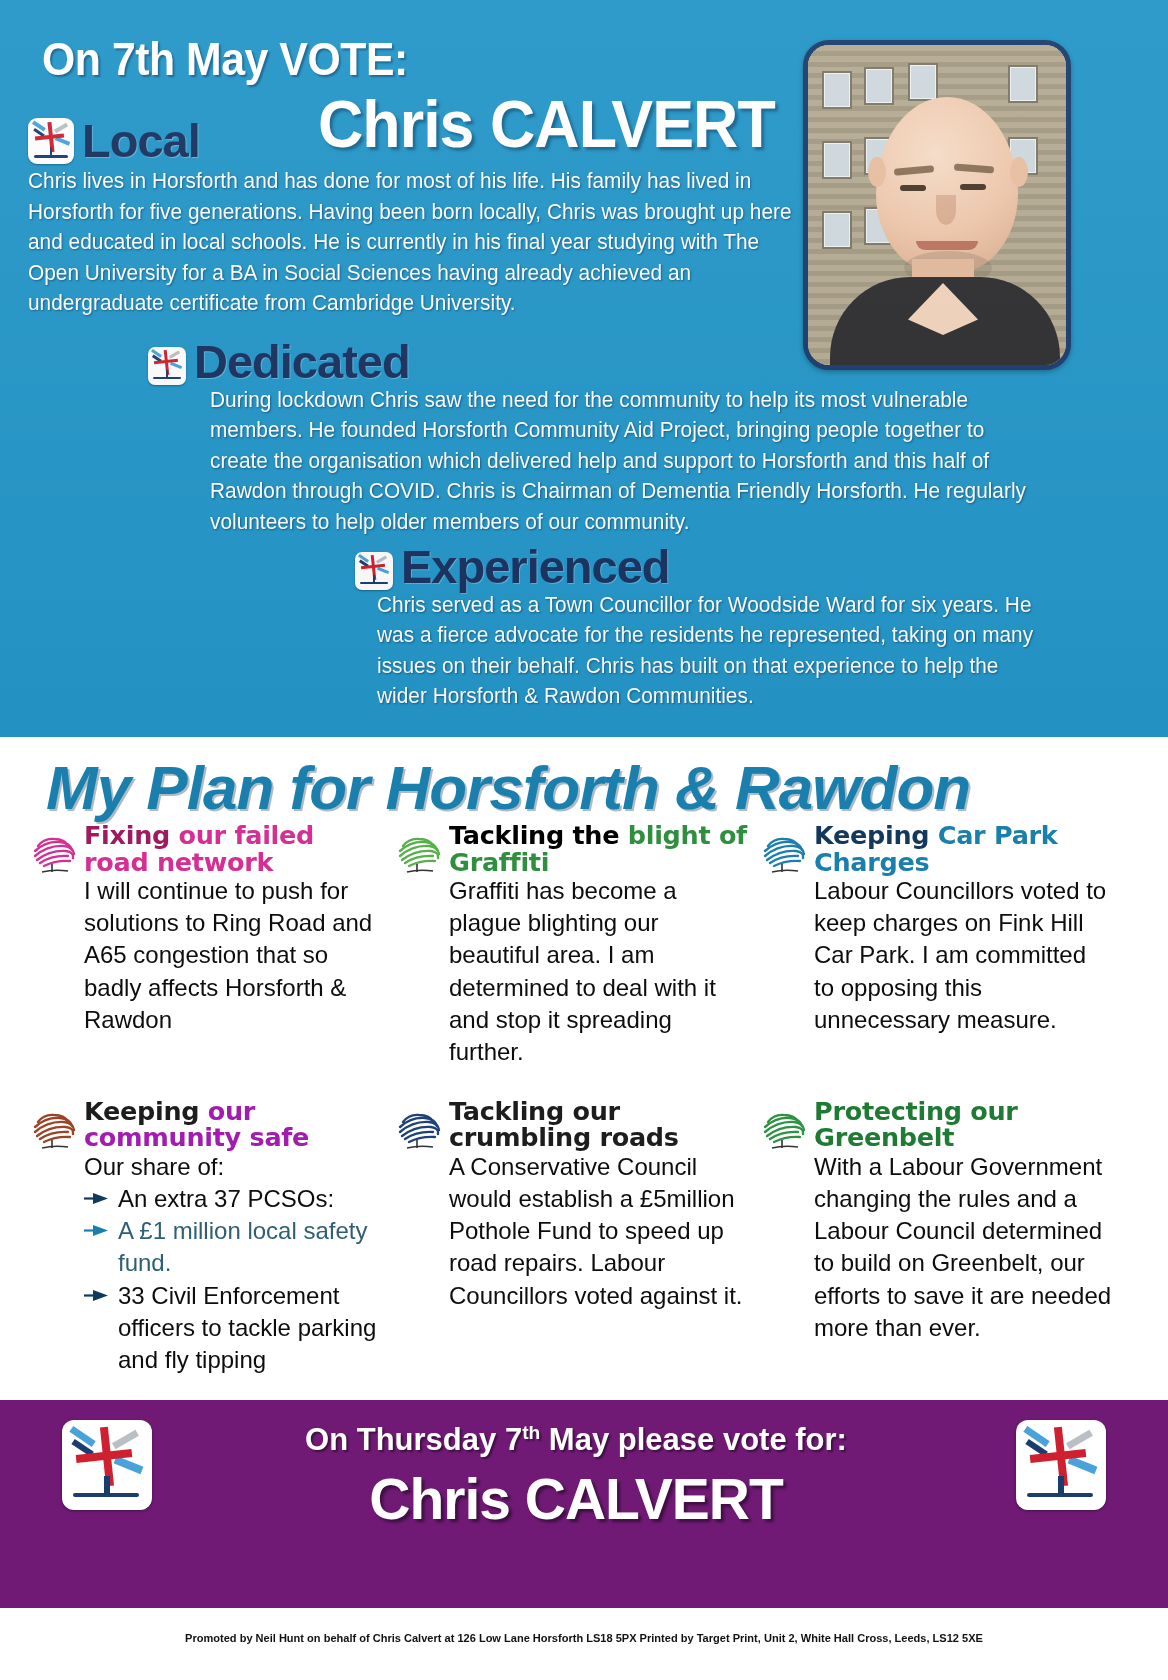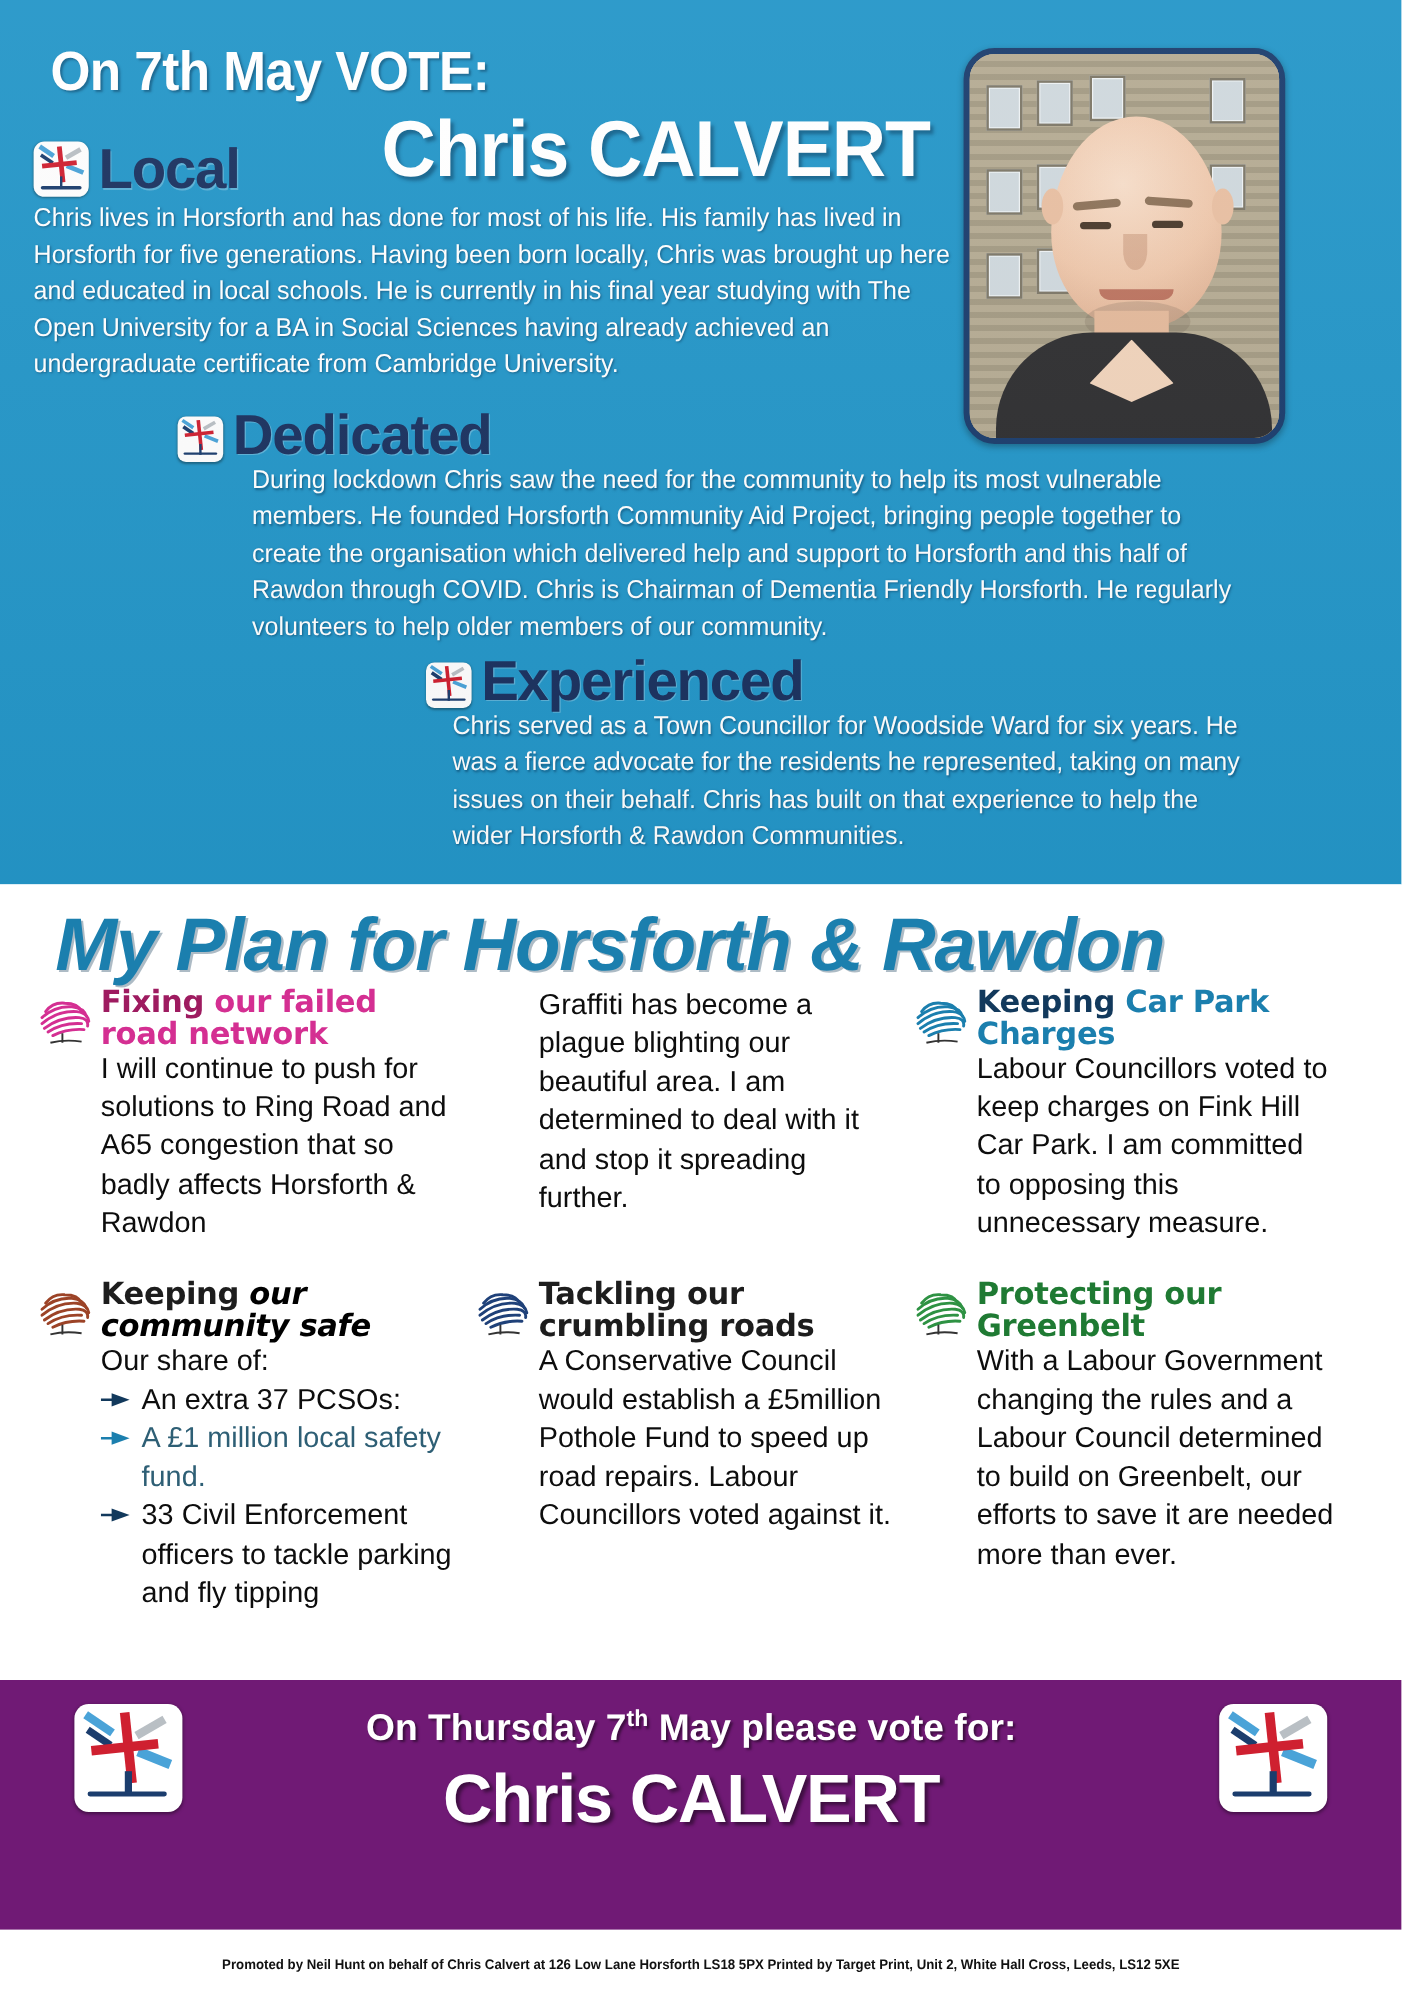--- a/index.html
+++ b/index.html
@@ -117,21 +117,21 @@
     font-size:62px;font-style:italic;font-weight:bold;color:#1b7fae;
     letter-spacing:-1px;
     text-shadow:2px 2px 0 rgba(20,60,90,.35);
   }
 
   .grid{position:absolute;left:30px;top:85px;width:1110px;}
   .row{display:flex;}
   .cell{width:352px;margin-right:13px;position:relative;padding-bottom:6px;}
   .cell:last-child{margin-right:0;}
 
-  .cell-head{display:flex;align-items:center;}
+  .cell-head{display:flex;align-items:flex-end;}
   .tree-ico{width:50px;height:42px;flex:0 0 auto;margin-top:4px;position:relative;}
   .tree-ico svg{display:block;}
 
   .c-title{font-size:25.5px;font-weight:bold;line-height:1.04;
     letter-spacing:-.3px;margin-left:4px;
     font-family:"DejaVu Sans","Liberation Sans",sans-serif;}
   .c-title .t2{font-weight:bold;}
   .c-body{margin-left:54px;font-size:24px;line-height:1.34;color:#0d0d0d;
     margin-top:0;}
   .c-body .sub{margin:0;}
@@ -268,20 +268,39 @@
               </svg>
           </span>
           <span class="c-title">
             <span class="t1" style="color: rgb(158, 27, 96);">Fixing </span><span class="t2" style="color: rgb(212, 47, 146);">our failed road network</span>
           </span>
         </div>
         <div class="c-body">I will continue to push for solutions to Ring Road and A65 congestion that so badly affects Horsforth &amp; Rawdon</div>
       </div>
 
       <div class="cell">
+        <div class="cell-head">
+          <span class="tree-ico">
+            <svg width="50" height="42" viewBox="0 0 50 42">
+                <g fill="none" stroke="#57b04a" stroke-width="2.4" stroke-linecap="round">
+                  <path d="M8 13 Q14 5 24 6 Q35 6 38 13"></path>
+                  <path d="M5 18 Q16 8 30 9 Q40 10 42 17"></path>
+                  <path d="M5 23 Q18 12 34 13 Q43 14 44 21"></path>
+                  <path d="M7 27 Q20 17 36 18 Q44 19 43 25"></path>
+                  <path d="M10 30 Q22 22 38 23"></path>
+                  <path d="M14 33 Q26 27 40 28"></path>
+                </g>
+                <path d="M22 31 L22 39" stroke="#333" stroke-width="1.6"></path>
+                <path d="M12 39 Q24 36 38 38" stroke="#333" stroke-width="1.6" fill="none"></path>
+              </svg>
+          </span>
+          <span class="c-title">
+            <span class="t1">Tackling the </span><span class="t2" style="color: rgb(47, 143, 62);">blight of Graffiti</span>
+          </span>
+        </div>
         <div class="c-body">Graffiti has become a plague blighting our beautiful area. I am determined to deal with it and stop it spreading further.</div>
       </div>
 
       <div class="cell">
         <div class="cell-head">
           <span class="tree-ico">
             <svg width="50" height="42" viewBox="0 0 50 42">
                 <g fill="none" stroke="#1b7fae" stroke-width="2.4" stroke-linecap="round">
                   <path d="M8 13 Q14 5 24 6 Q35 6 38 13"></path>
                   <path d="M5 18 Q16 8 30 9 Q40 10 42 17"></path>
@@ -314,21 +333,21 @@
                   <path d="M5 23 Q18 12 34 13 Q43 14 44 21"></path>
                   <path d="M7 27 Q20 17 36 18 Q44 19 43 25"></path>
                   <path d="M10 30 Q22 22 38 23"></path>
                   <path d="M14 33 Q26 27 40 28"></path>
                 </g>
                 <path d="M22 31 L22 39" stroke="#333" stroke-width="1.6"></path>
                 <path d="M12 39 Q24 36 38 38" stroke="#333" stroke-width="1.6" fill="none"></path>
               </svg>
           </span>
           <span class="c-title">
-            <span class="t1" style="color: rgb(29, 29, 29);">Keeping </span><span class="t2" style="color: #000000; font-style: italic;">our community safe</span>
+            <span class="t1" style="color: rgb(29, 29, 29);">Keeping </span><span class="t2" style="color: #a21caf;">our community safe</span>
           </span>
         </div>
         <div class="c-body">
           <p class="sub">Our share of:</p>
           <ul class="blist">
             <li>
               <svg class="arrow" viewBox="0 0 25 13">
                   <path d="M0 6.5 L16 6.5" stroke="#12395c" stroke-width="2.2"></path>
                   <path d="M9 1 L24 6.5 L9 12 Z" fill="#12395c"></path>
                 </svg>

